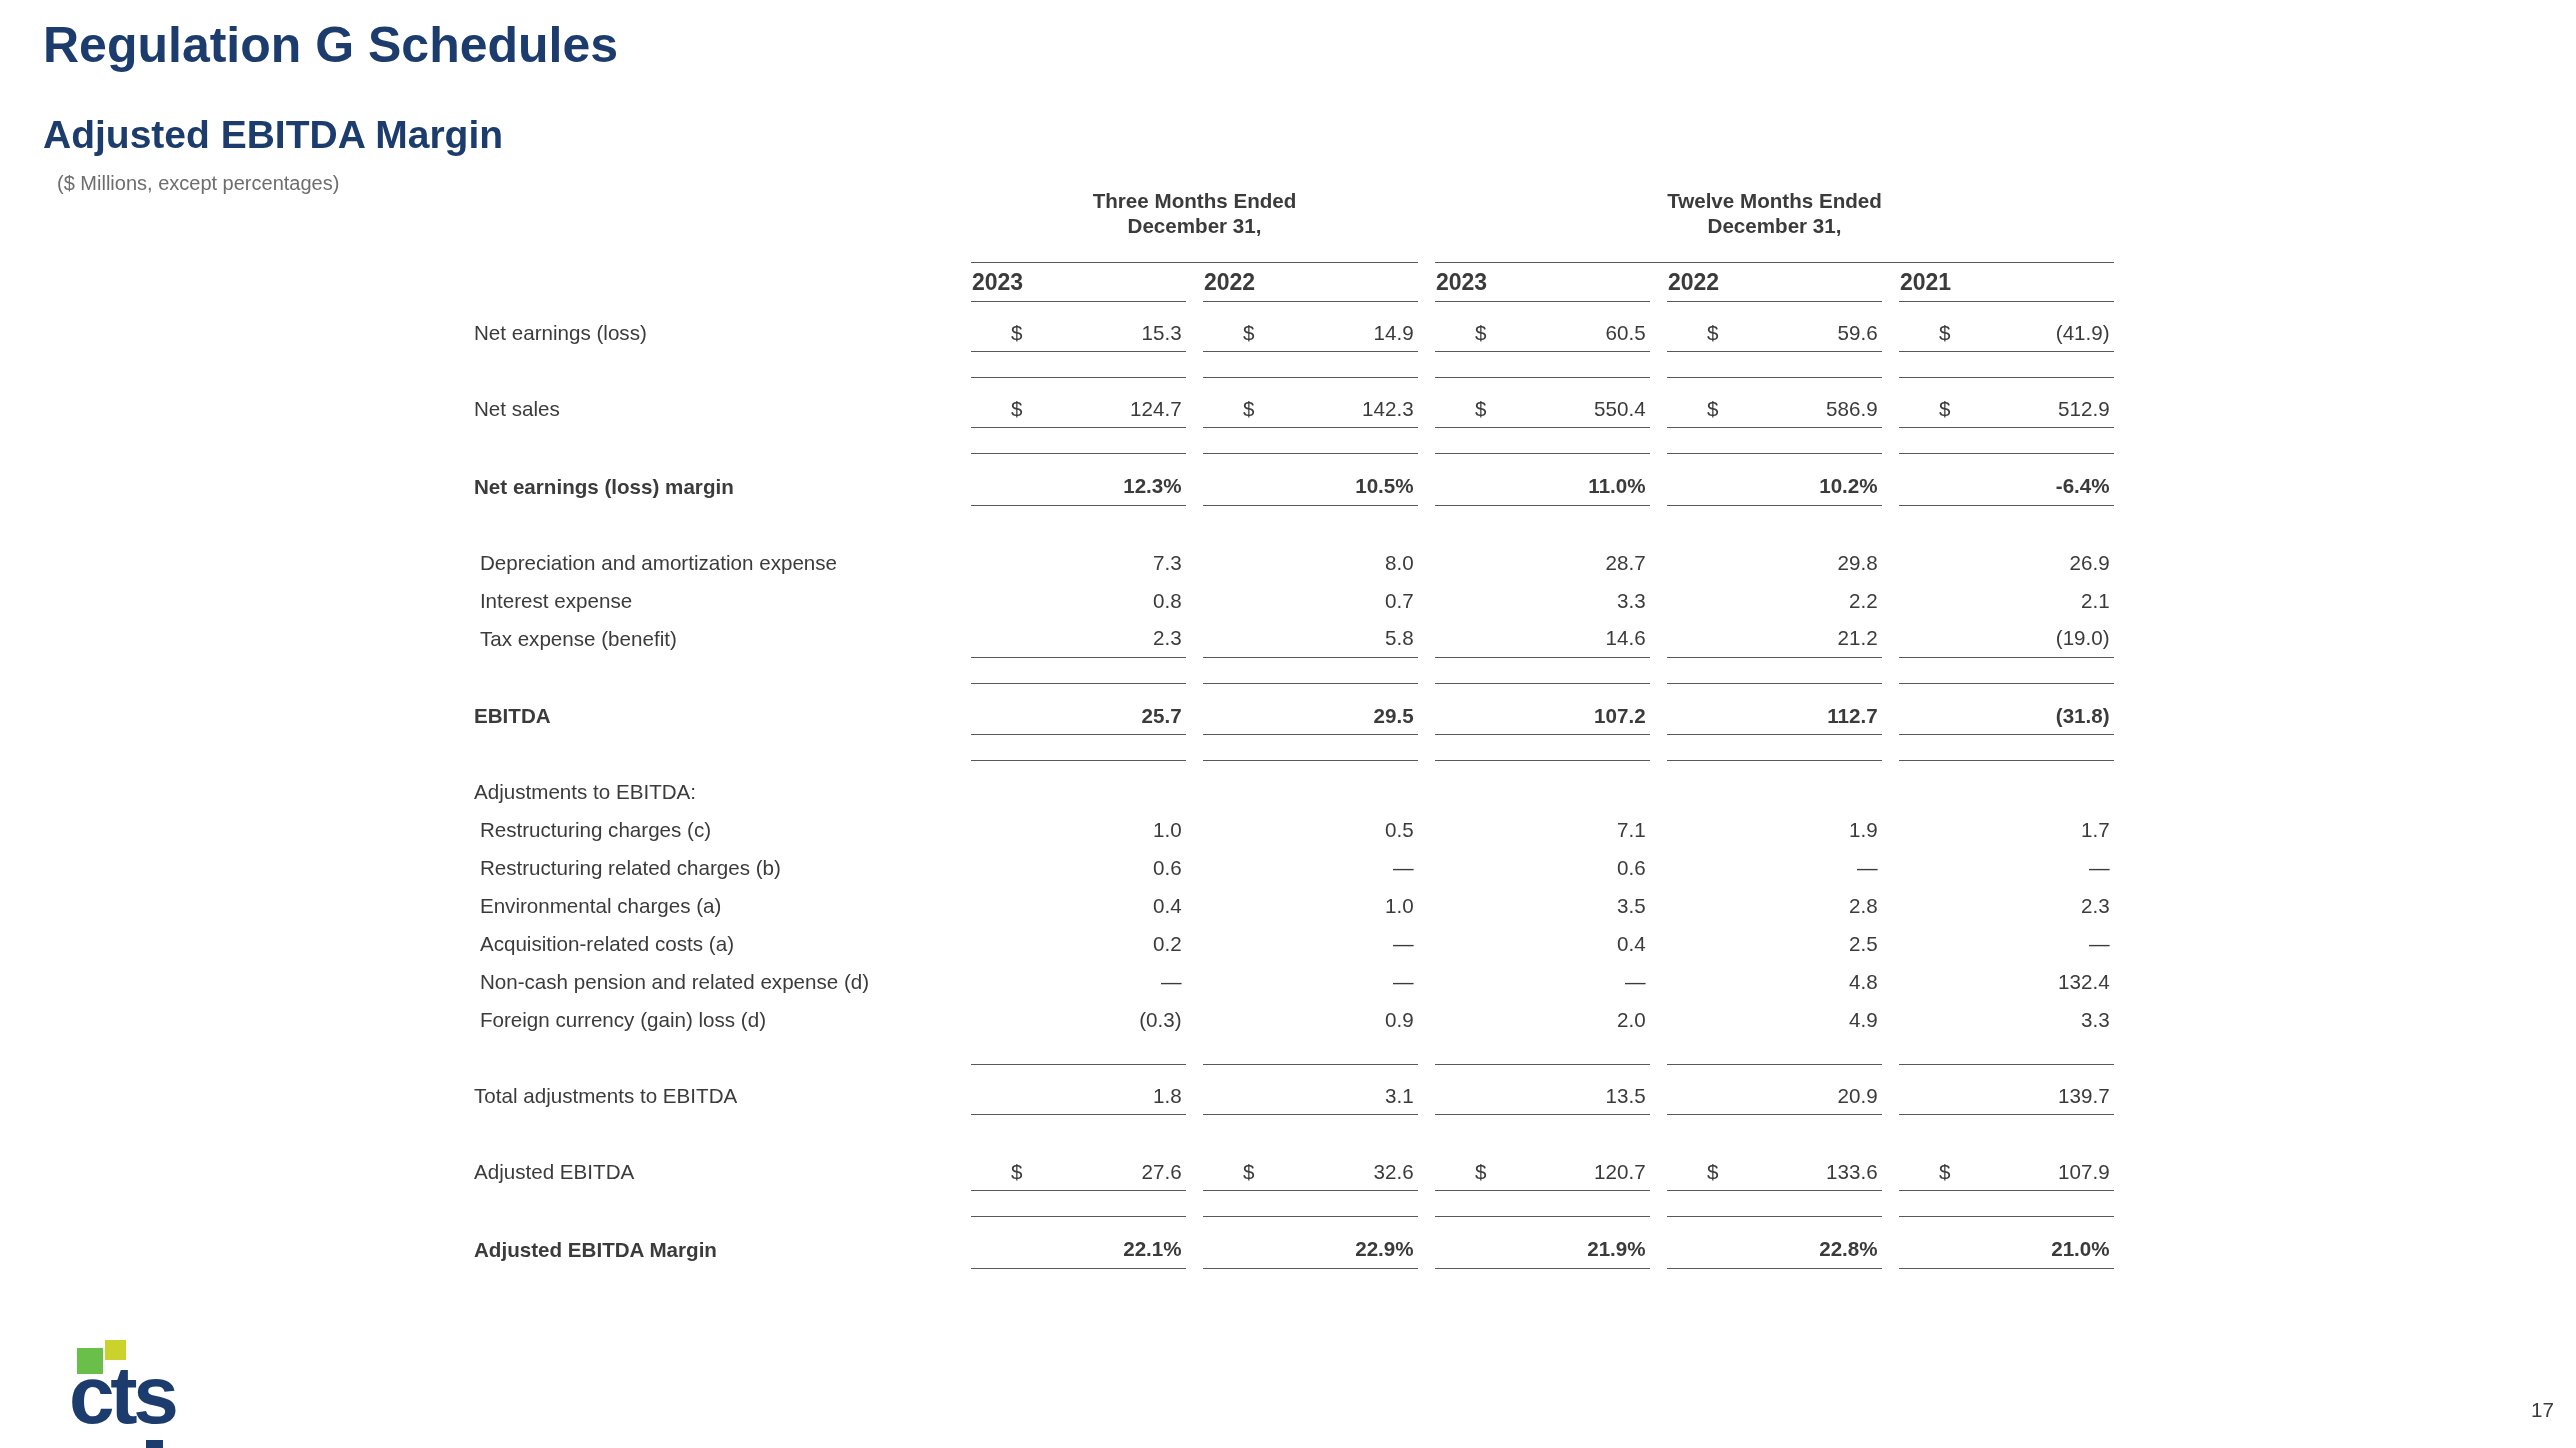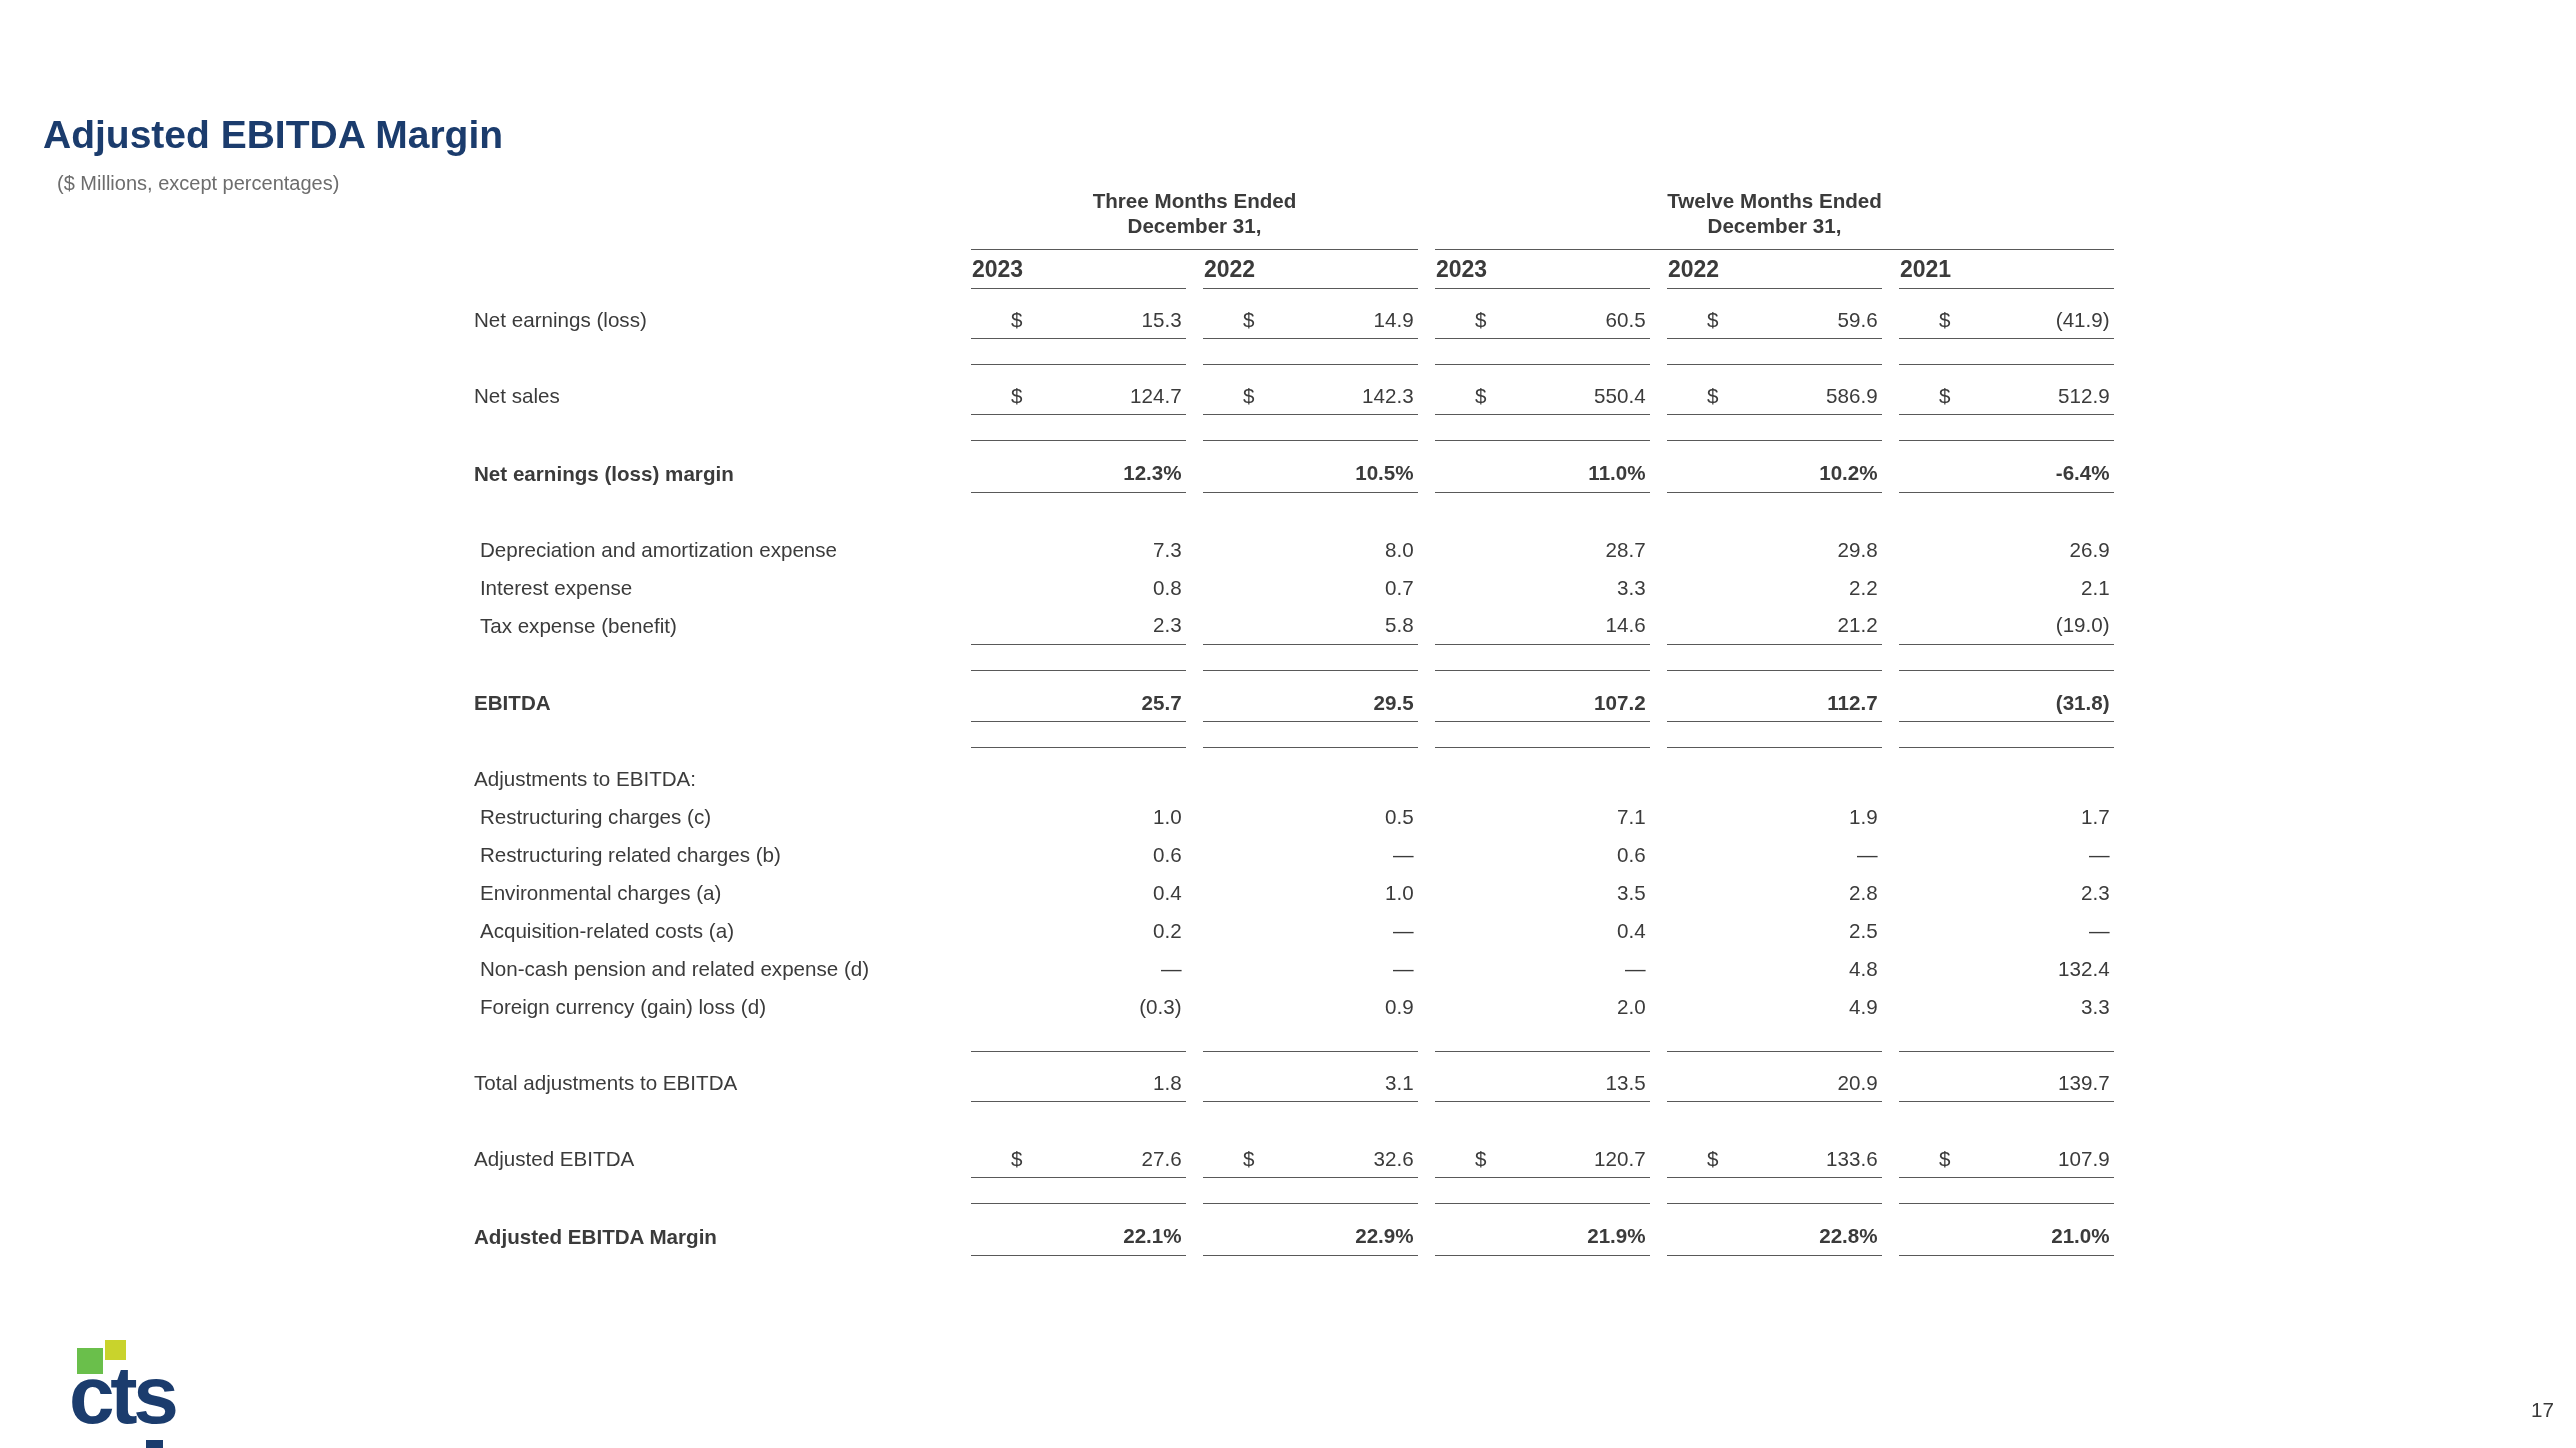--- a/index.html
+++ b/index.html
@@ -36,21 +36,21 @@
 
   .table-wrap{position:absolute;left:456px;top:187px;}
   table.fin{
     border-collapse:separate;border-spacing:17px 0;
     font-size:20.6px;color:var(--text);table-layout:fixed;
   }
   .c-label{width:481px;}
   .c-val{width:215px;}
   thead th{font-weight:700;color:var(--text);}
   .group-th{
-    text-align:center;vertical-align:bottom;padding-bottom:11px;
+    text-align:center;vertical-align:bottom;padding-bottom:24px;
     border-bottom:1.7px solid var(--rule);
     font-size:20.6px;line-height:25px;
   }
   .year-th{
     height:39px;border-bottom:1.7px solid var(--rule);
     text-align:left;vertical-align:middle;font-size:23px;
   }
   .data-row{height:38px;}
   .data-row td{vertical-align:middle;}
   td.label{white-space:nowrap;text-align:left;}
@@ -78,20 +78,21 @@
   .logo-sq-lime{left:76px;top:-15.5px;width:20.6px;height:20.6px;background:var(--lime);}
   .bottom-accent{
     position:absolute;left:146px;bottom:0;width:17px;height:8.6px;background:var(--navy);
   }
 </style>
 </head>
 <body>
 
 <div class="slide">
 
+  <h1 class="title">Regulation G Schedules</h1>
   <h2 class="subtitle">Adjusted EBITDA Margin</h2>
   <div class="note">($ Millions, except percentages)</div>
 
   <div class="table-wrap">
     <table class="fin">
       <colgroup>
         <col class="c-label">
         <col class="c-val">
           <col class="c-val">
           <col class="c-val">

